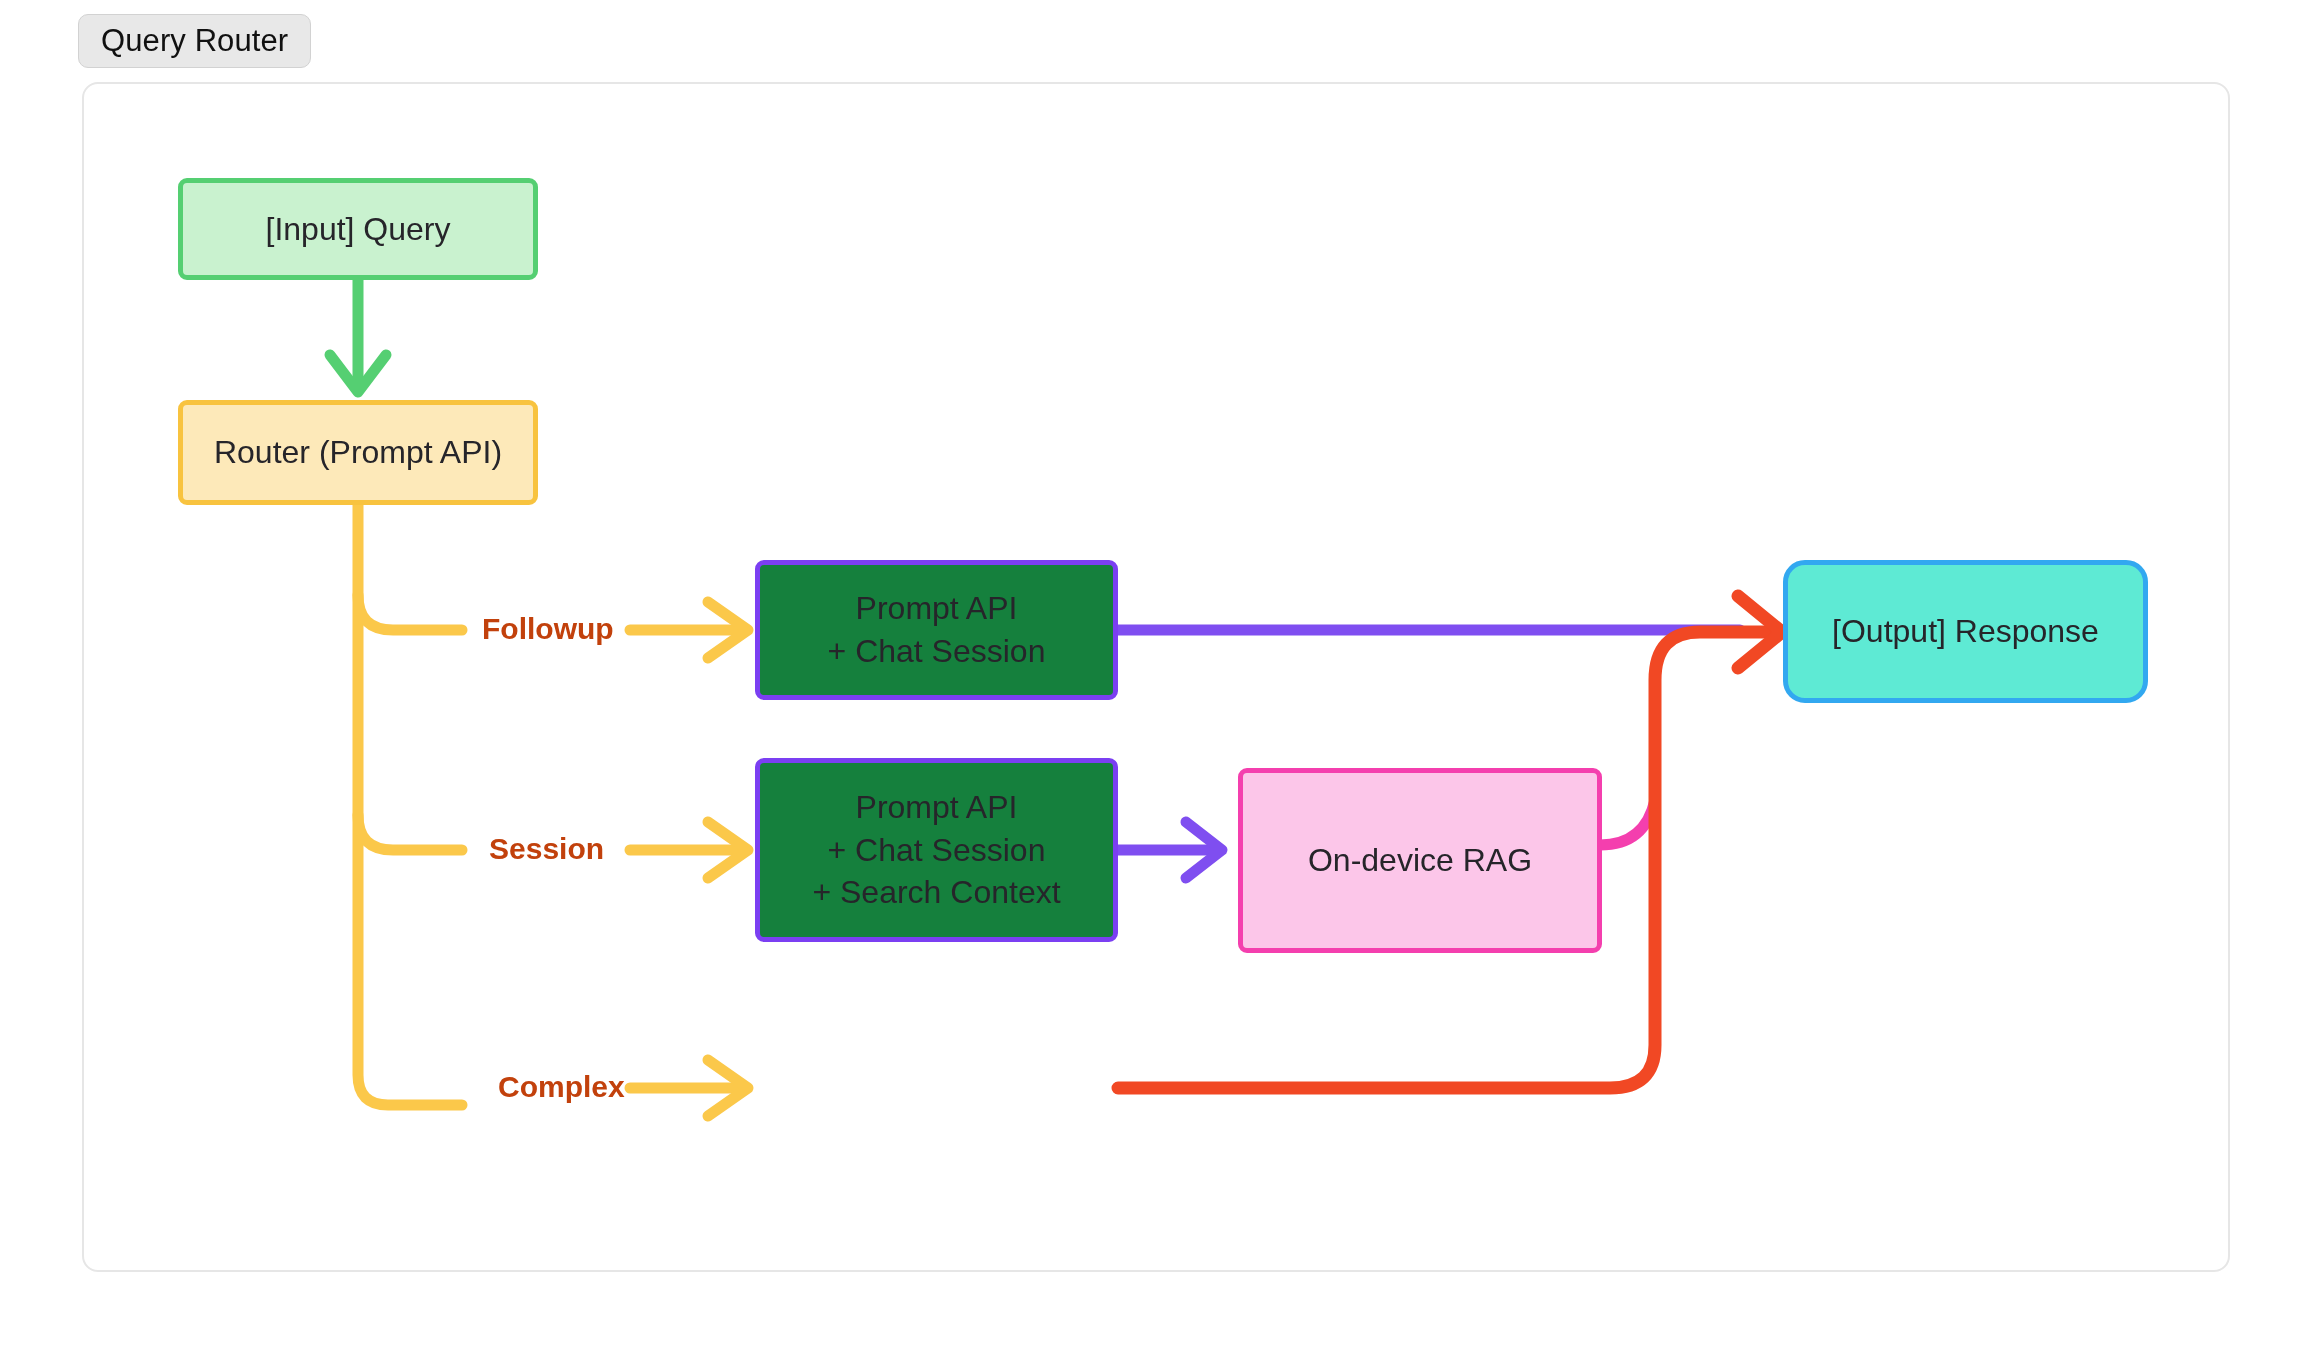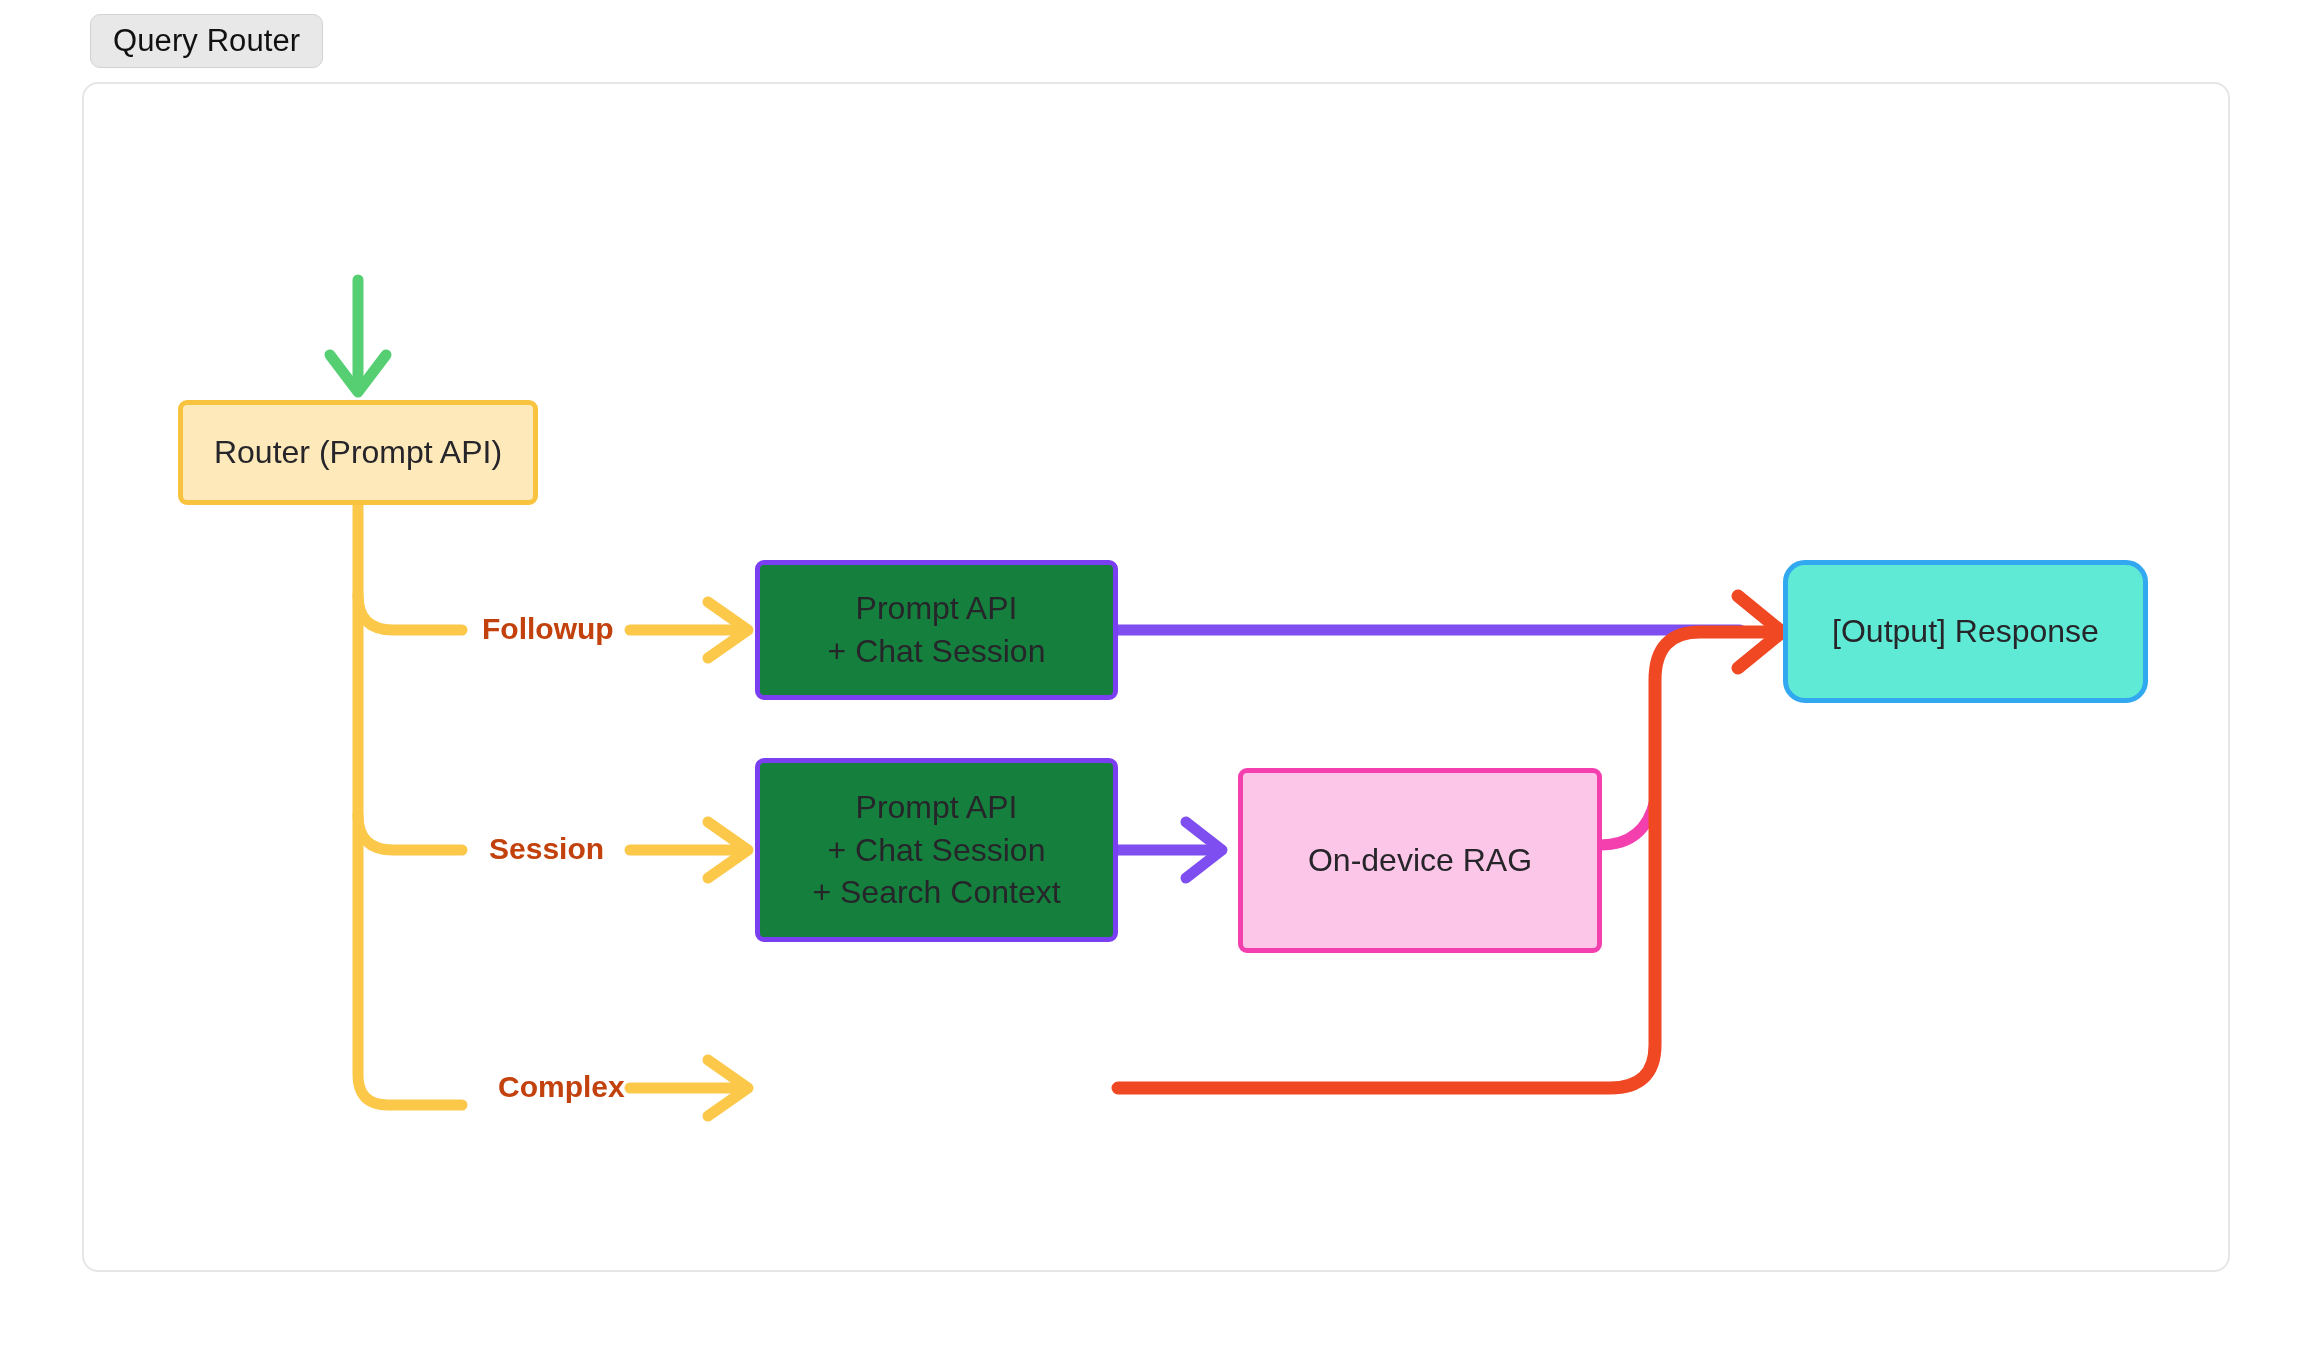--- a/index.html
+++ b/index.html
@@ -15,21 +15,21 @@
   }
   #stage {
     position: relative;
     width: 2312px;
     height: 1352px;
   }
 
   
   #title-chip {
     position: absolute;
-    left: 90px;
+    left: 78px;
     top: 14px;
     height: 54px;
     display: flex;
     align-items: center;
     padding: 0 22px;
     background: #e8e8e8;
     border: 1px solid #d2d2d2;
     border-radius: 10px;
     box-sizing: border-box;
   }
@@ -146,20 +146,23 @@
       <path d="M 1600 845 Q 1645 845 1655 800 L 1655 760" stroke="#f43fae" stroke-width="11" fill="none" stroke-linecap="round" stroke-linejoin="round"></path>
     </g>
 
     <g>
       <path d="M 1118 1088 L 1610 1088 Q 1655 1088 1655 1045 L 1655 680
                Q 1655 632 1700 632 L 1775 632" stroke="#f14824" stroke-width="13" fill="none" stroke-linecap="round" stroke-linejoin="round"></path>
       <path d="M 1738 596 L 1782 632 L 1738 668" stroke="#f14824" stroke-width="13" fill="none" stroke-linecap="round" stroke-linejoin="round"></path>
     </g>
   </svg>
 
+  <div class="node green" style="left:178px; top:178px; width:360px; height:102px;">
+    <span>[Input] Query</span>
+  </div>
 
   <div class="node yellow" style="left:178px; top:400px; width:360px; height:105px;">
     <span>Router (Prompt API)</span>
   </div>
 
   <div class="node purple" style="left:755px; top:560px; width:363px; height:140px;">
     <span>Prompt API
 + Chat Session</span>
   </div>
 

